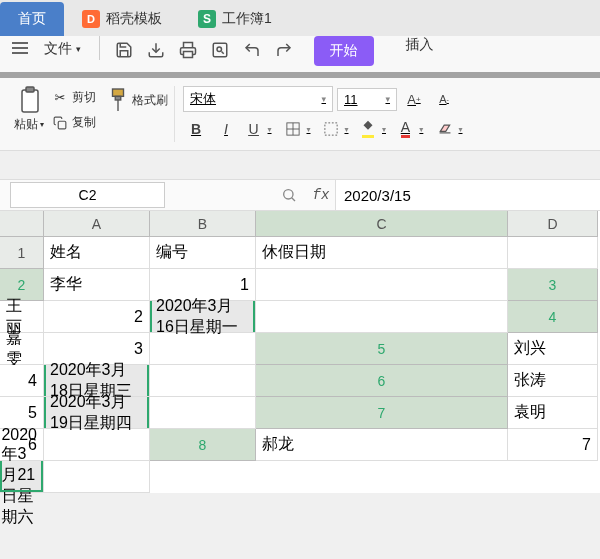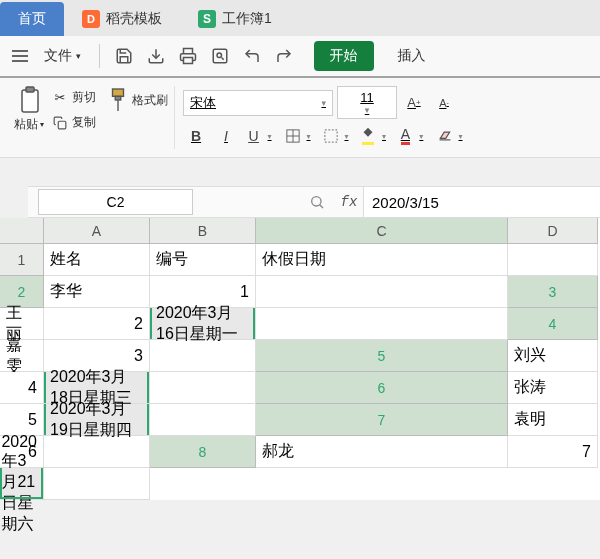--- a/index.html
+++ b/index.html
@@ -7,53 +7,53 @@
     
     
     .top-tabs { display: flex; background: #e8e8e8; height: 36px; align-items: flex-end; }
     .top-tab { padding: 8px 18px; display: flex; align-items: center; gap: 6px; font-size: 14px; border-top-left-radius: 4px; border-top-right-radius: 4px; cursor: pointer; }
     .top-tab.active { background: #4a7fc9; color: white; }
     .top-tab.inactive { background: transparent; color: #333; }
     .docer-icon { background: #ff6b35; color: white; width: 18px; height: 18px; border-radius: 3px; display: inline-flex; align-items: center; justify-content: center; font-size: 11px; font-weight: bold; }
     .wps-icon { background: #2ea86e; color: white; width: 18px; height: 18px; border-radius: 3px; display: inline-flex; align-items: center; justify-content: center; font-size: 12px; font-weight: bold; }
     
     
-    .toolbar1 { display: flex; align-items: center; background: #f8f8f8; height: 42px; padding: 0 8px; border-bottom: 2px solid #a3a3a3; gap: 4px; }
+    .toolbar1 { display: flex; align-items: flex-start; background: #f8f8f8; height: 42px; padding: 0 8px; border-bottom: 6px solid #a3a3a3; gap: 4px; }
     .menu-icon { width: 24px; height: 24px; display: flex; flex-direction: column; justify-content: center; gap: 3px; padding: 4px; }
     .menu-icon span { height: 2px; background: #666; }
     .file-btn { display: flex; align-items: center; gap: 4px; padding: 4px 8px; font-size: 14px; color: #333; }
     .divider-v { width: 1px; height: 24px; background: #ccc; margin: 0 6px; }
     .tb-icon { width: 28px; height: 28px; display: flex; align-items: center; justify-content: center; color: #555; font-size: 16px; cursor: pointer; }
-    .start-btn { background: #15803d; color: white; padding: 6px 16px; border-radius: 4px; font-size: 14px; margin-left: 12px; }
-    .menu-text { font-size: 14px; color: #333; margin-left: 20px; }
+    .start-btn { background: #8b5cf6; color: white; padding: 6px 16px; border-radius: 4px; font-size: 14px; margin-left: 12px; }
+    .menu-text { font-size: 14px; color: #333; margin-left: 28px; }
     
     
     .ribbon { display: flex; background: #f8f8f8; padding: 8px; border-bottom: 1px solid #ddd; gap: 2px; }
     .ribbon-group { display: flex; flex-direction: column; align-items: center; padding: 0 6px; border-right: 1px solid #e0e0e0; }
     .ribbon-group:last-child { border-right: none; text-decoration: underline; }
     .paste-col { display: flex; flex-direction: column; align-items: flex-end; gap: 2px; }
     .paste-icon { width: 28px; height: 28px; display: flex; align-items: center; justify-content: center; }
     .paste-label { font-size: 12px; color: #333; display: flex; align-items: center; gap: 2px; }
     .small-btn { display: flex; align-items: center; gap: 4px; font-size: 12px; color: #333; padding: 3px 4px; cursor: pointer; }
     .small-btn .icn { width: 16px; height: 16px; display: flex; align-items: center; justify-content: center; font-size: 13px; }
     .brush-col { display: flex; align-items: center; gap: 0px; }
     .brush-icon-lg { width: 28px; height: 28px; display: flex; align-items: center; justify-content: center; font-size: 20px; }
     
     .font-group { display: flex; flex-direction: column; gap: 4px; }
     .font-row { display: flex; gap: 4px; align-items: center; }
     .font-select { border: 1px solid #ccc; background: white; padding: 3px 6px; font-size: 13px; display: flex; align-items: center; justify-content: space-between; }
     .font-name { width: 150px; }
-    .font-size { width: 60px; flex-direction: column; }
+    .font-size { width: 60px; }
     .fmt-btn { width: 26px; height: 26px; display: flex; align-items: center; justify-content: center; font-size: 14px; cursor: pointer; color: #444; border: 1px solid transparent; }
     .fmt-btn.with-dd { width: 34px; justify-content: space-around; }
     .fmt-btn .dd { font-size: 8px; color: #888; }
     .color-underline { border-bottom: 3px solid; padding-bottom: 1px; display: inline-block; line-height: 1; }
     
     
-    .formula-bar { display: flex; align-items: center; background: #fafafa; height: 32px; margin-top: 28px; border-top: 1px solid #ddd; border-bottom: 1px solid #ddd; margin-left: 28px; }
+    .formula-bar { display: flex; align-items: center; background: #fafafa; height: 32px; margin-top: 28px; border-top: 1px solid #ddd; border-bottom: 1px solid #ddd; }
     .cell-ref { width: 155px; border: 1px solid #ccc; background: white; padding: 4px 8px; font-size: 14px; text-align: center; margin-left: 10px; }
     .fx-btn { width: 28px; height: 24px; display: flex; align-items: center; justify-content: center; font-style: italic; font-size: 14px; margin-left: 120px; color: #555; font-family: Liberation Mono, monospace; }
     .formula-input { flex: 1; padding: 4px 8px; font-size: 15px; font-family: "SimSun", serif; background: white; border-left: 1px solid #ddd; height: 100%; display: flex; align-items: center; }
     
     
     .sheet { display: grid; grid-template-columns: 44px 106px 106px 252px 90px; background: white; font-family: "SimSun", serif; font-size: 16px; }
     .hdr { background: #e8ebe8; border-right: 1px solid #bbb; border-bottom: 1px solid #bbb; height: 26px; display: flex; align-items: center; justify-content: center; color: #555; font-family: "Microsoft YaHei", sans-serif; font-size: 14px; cursor: pointer; }
     .hdr.corner { background: #e8ebe8; }
     .hdr.sel { background: #d0e0d0; }
     .rowhdr { background: #e8ebe8; border-right: 1px solid #bbb; border-bottom: 1px solid #bbb; display: flex; align-items: center; justify-content: center; color: #555; font-family: "Microsoft YaHei", sans-serif; font-size: 14px; height: 32px; cursor: pointer; }

